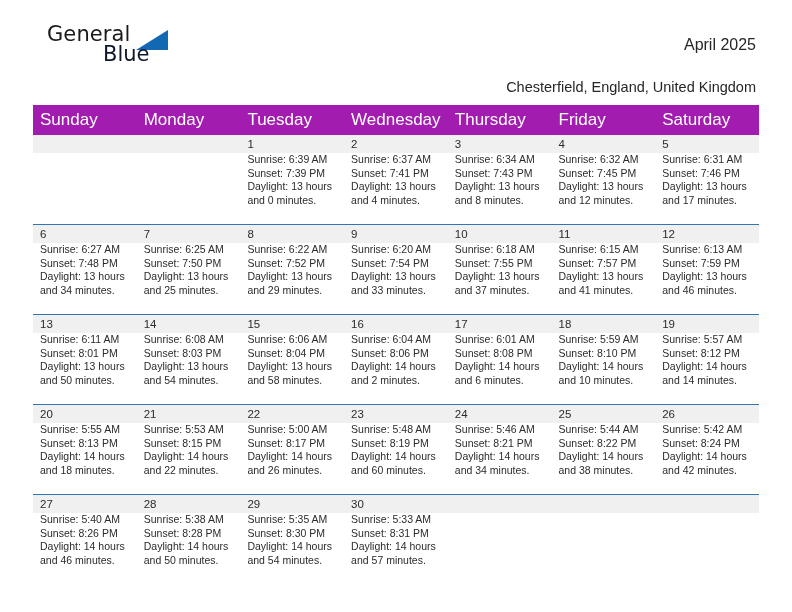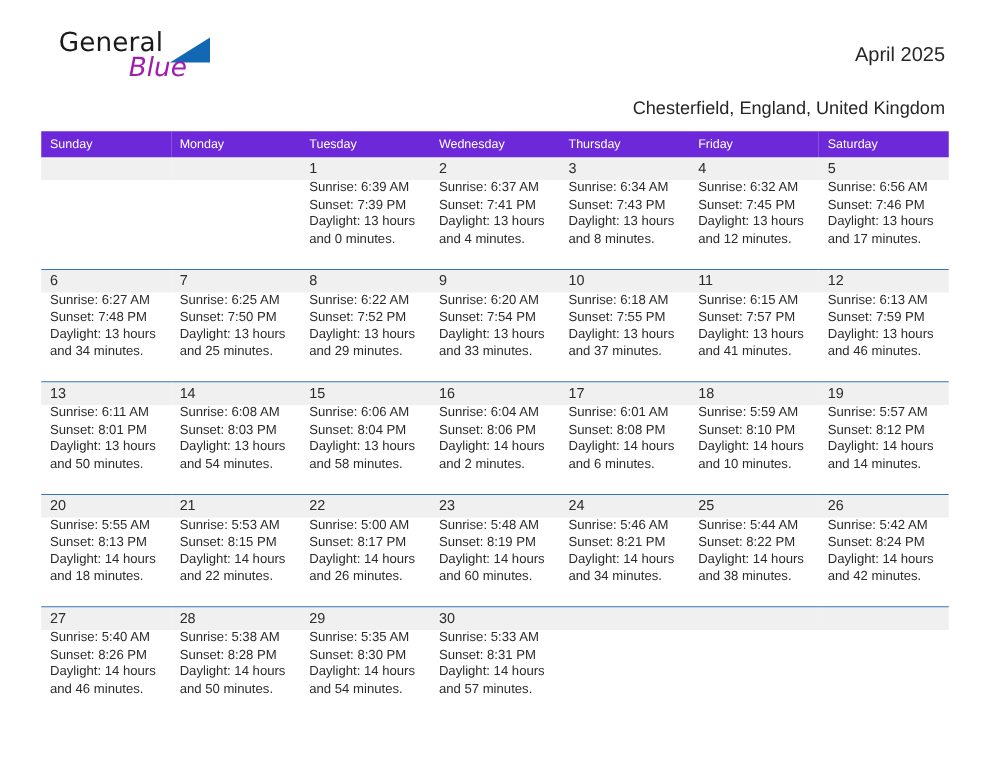--- a/index.html
+++ b/index.html
@@ -45,23 +45,22 @@
     font-size: 21px;
     letter-spacing: 0.1px;
     color: #1a1a1a;
     font-family: "DejaVu Sans", sans-serif;
   }
   .logo-blue {
     position: absolute;
     left: 56px;
     top: 20px;
     font-size: 21px;
-    color: #a21caf;
+    color: #0f172a;
     font-family: "DejaVu Sans", sans-serif;
-    font-style: italic;
   }
   .logo-tri {
     position: absolute;
     left: 89px;
     top: 8px;
     width: 0;
     height: 0;
     border-left: 32px solid transparent;
     border-bottom: 20px solid #1268b3;
   }
@@ -92,23 +91,23 @@
     position: absolute;
     left: 33px;
     top: 105px;
     width: 726px;
     border-collapse: collapse;
     table-layout: fixed;
   }
   .calendar col { width: 103.71px; }
 
   .calendar thead th {
-    background: #6d28d9;
+    background: #a21caf;
     color: #ffffff;
-    font-size: 10px;
+    font-size: 17px;
     font-weight: normal;
     text-align: left;
     padding: 5px 0 5px 7px;
     height: 11px;
     font-family: "Liberation Sans", sans-serif;
   }
 
   .calendar tbody tr.week {
     border-top: 1px solid #3075b4;
   }
@@ -237,21 +236,21 @@
                 <div>Sunset: 7:45 PM</div>
                 <div>Daylight: 13 hours</div>
                 <div>and 12 minutes.</div>
               </div>
             </div>
           </td>
           <td>
             <div class="cell-inner">
               <div class="daynum-band">5</div>
               <div class="details">
-                <div>Sunrise: 6:56 AM</div>
+                <div>Sunrise: 6:31 AM</div>
                 <div>Sunset: 7:46 PM</div>
                 <div>Daylight: 13 hours</div>
                 <div>and 17 minutes.</div>
               </div>
             </div>
           </td>
         </tr>
         <tr class="week">
           <td>
             <div class="cell-inner">

